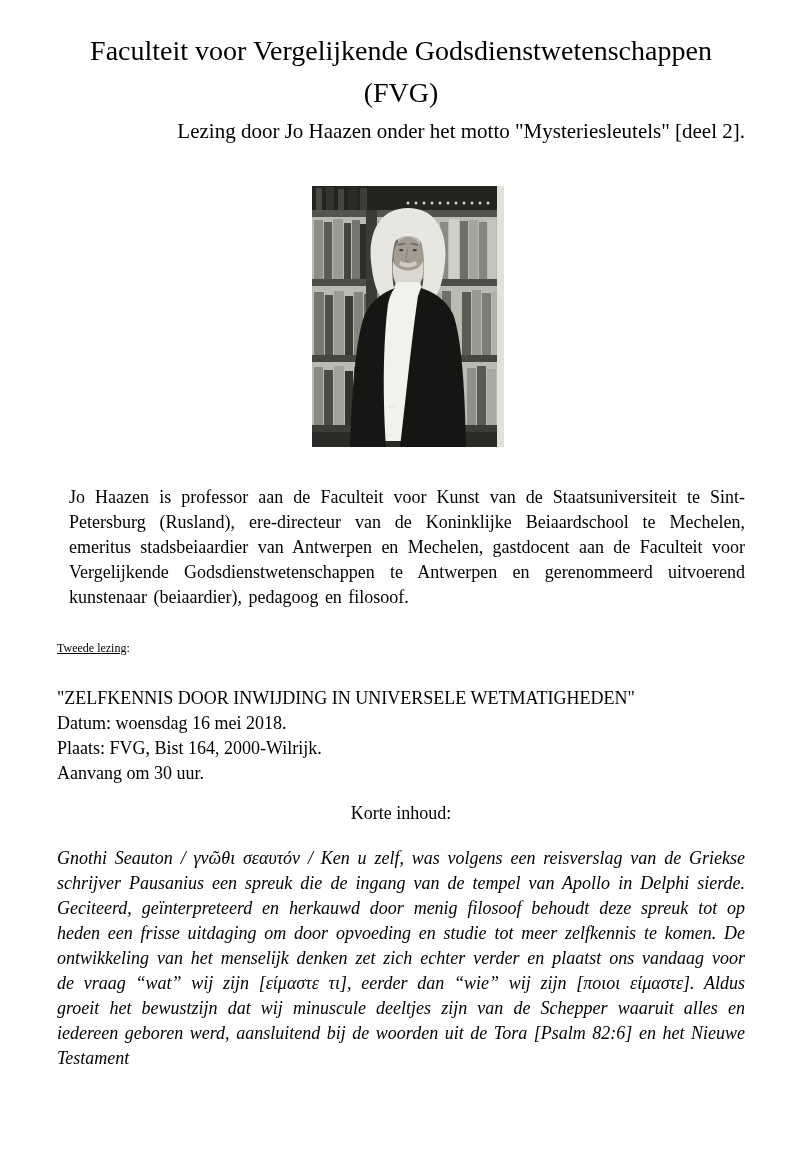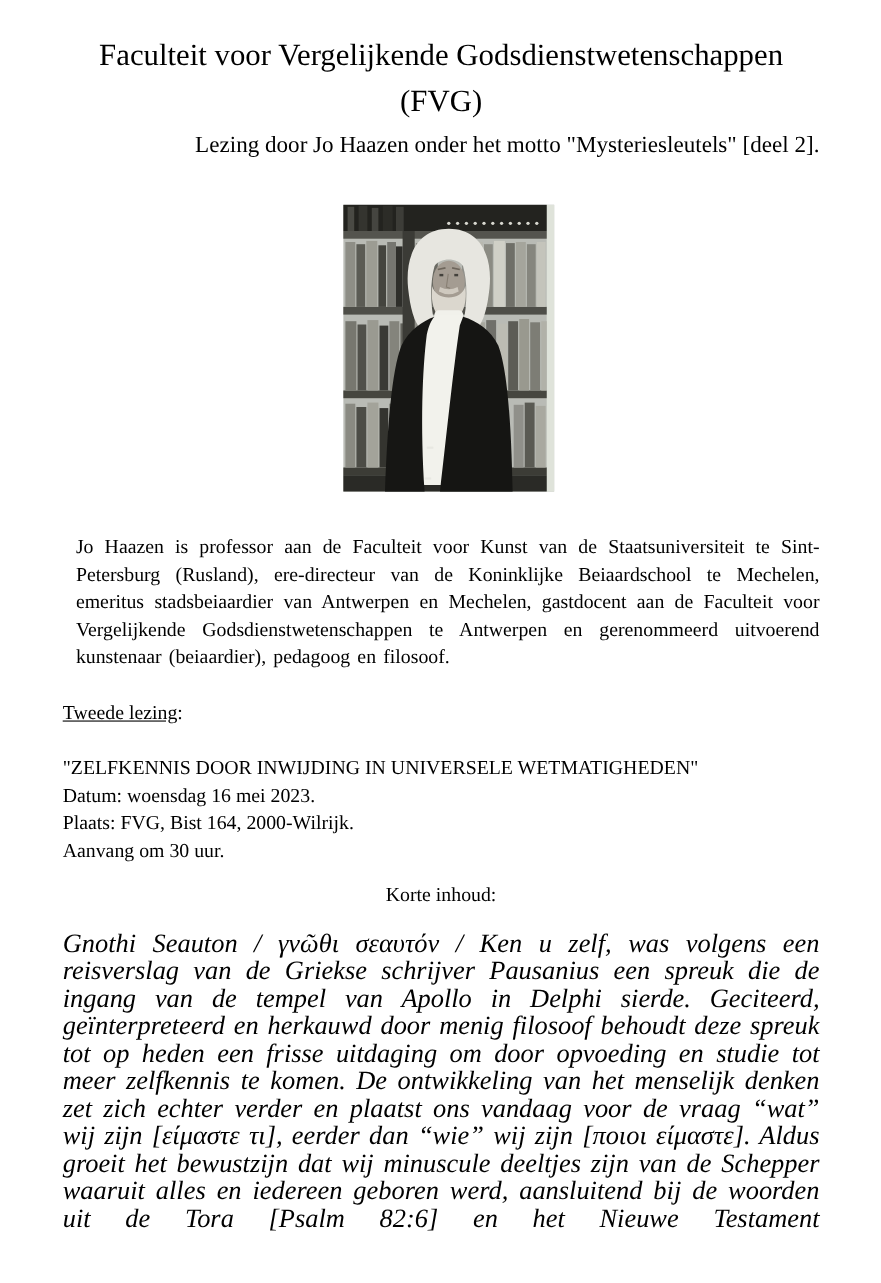--- a/index.html
+++ b/index.html
@@ -18,32 +18,32 @@
 
   figure.photo { margin: 40px 0 0 255px; padding: 0; width: 192px; height: 261px; }
   figure.photo svg { display: block; }
 
   .bio {
     margin: 38px 0 0 12px;
     font-size: 18px; line-height: 25px;
     text-align: justify; word-spacing: 2px;
   }
 
-  .second-lecture { margin: 26px 0 0 0; font-size: 18px; line-height: 25px; }
+  .second-lecture { margin: 26px 0 0 0; font-size: 12px; line-height: 25px; }
   .second-lecture .ul { text-decoration: underline; }
 
   .details { margin-top: 25px; }
   .details p { margin: 0; font-size: 18px; line-height: 25px; }
 
   .summary-heading { margin-top: 15px; text-align: center; font-size: 18px; line-height: 25px; }
 
   .summary {
     margin: 20px 0 0 0;
     font-style: italic;
-    font-size: 24px; line-height: 25px;
+    font-size: 18px; line-height: 25px;
     text-align: justify; text-align-last: justify;
     word-spacing: 2px;
   }
 </style>
 </head>
 <body>
 
 <div class="page">
 
   <h1 class="title">
@@ -156,21 +156,21 @@
       <rect x="74" y="248" width="6" height="2" fill="#e8e8e2"></rect>
     </svg>
   </figure>
 
   <p class="bio">Jo Haazen is professor aan de Faculteit voor Kunst van de Staatsuniversiteit te Sint-Petersburg (Rusland), ere-directeur van de Koninklijke Beiaardschool te Mechelen, emeritus stadsbeiaardier van Antwerpen en Mechelen, gastdocent aan de Faculteit voor Vergelijkende Godsdienstwetenschappen te Antwerpen en gerenommeerd uitvoerend kunstenaar (beiaardier), pedagoog en filosoof.</p>
 
   <p class="second-lecture"><span class="ul">Tweede lezing</span><span>:</span></p>
 
   <div class="details">
     <p>"ZELFKENNIS DOOR INWIJDING IN UNIVERSELE WETMATIGHEDEN"</p>
-    <p>Datum: woensdag 16 mei 2023.</p>
+    <p>Datum: woensdag 16 mei 2018.</p>
     <p>Plaats: FVG, Bist 164, 2000-Wilrijk.</p>
     <p>Aanvang om 30 uur.</p>
   </div>
 
   <div class="summary-heading">Korte inhoud:</div>
 
   <p class="summary">Gnothi Seauton / γνῶθι σεαυτόν / Ken u zelf, was volgens een reisverslag van de Griekse schrijver Pausanius een spreuk die de ingang van de tempel van Apollo in Delphi sierde. Geciteerd, geïnterpreteerd en herkauwd door menig filosoof behoudt deze spreuk tot op heden een frisse uitdaging om door opvoeding en studie tot meer zelfkennis te komen. De ontwikkeling van het menselijk denken zet zich echter verder en plaatst ons vandaag voor de vraag “wat” wij zijn [είμαστε τι], eerder dan “wie” wij zijn [ποιοι είμαστε]. Aldus groeit het bewustzijn dat wij minuscule deeltjes zijn van de Schepper waaruit alles en iedereen geboren werd, aansluitend bij de woorden uit de Tora [Psalm 82:6] en het Nieuwe Testament</p>
 
 </div>
 

